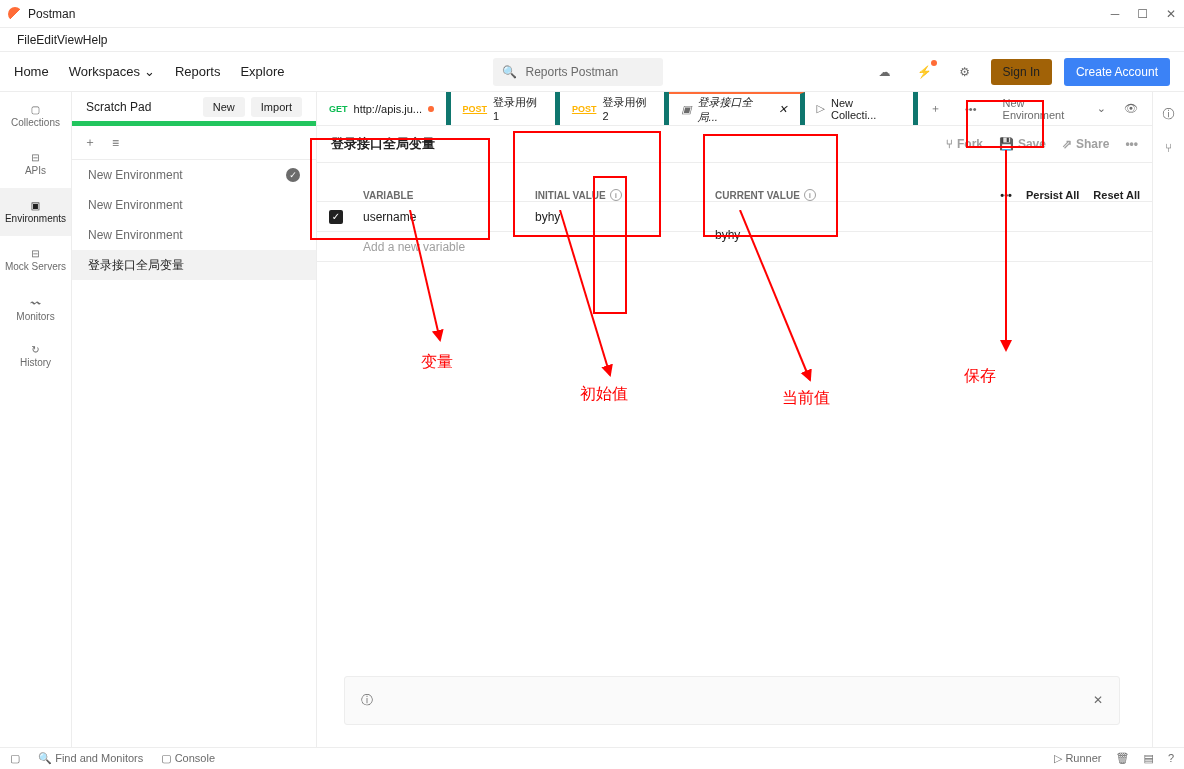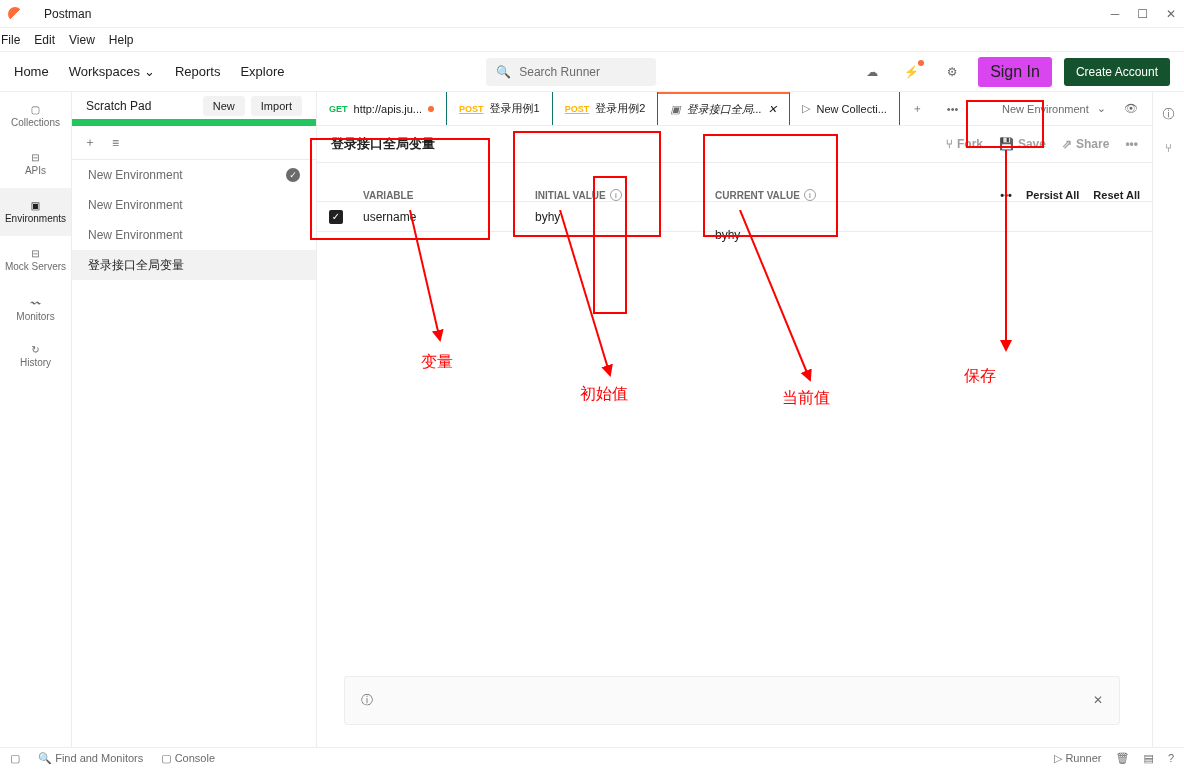--- a/index.html
+++ b/index.html
@@ -1,45 +1,45 @@
 <!DOCTYPE html>
 <html><head>
 <meta charset="utf-8">
 <style>
 * { box-sizing: border-box; margin: 0; padding: 0; font-family: -apple-system, BlinkMacSystemFont, "Segoe UI", sans-serif; }
 body { width: 1184px; height: 769px; background: #fff; font-size: 12px; color: #212121; overflow: hidden; position: relative; }
-.titlebar { height: 28px; display: flex; align-items: center; padding: 0 8px; border-bottom: 1px solid #ededed; gap: 16px; }
+.titlebar { height: 28px; display: flex; align-items: center; padding: 0 8px; border-bottom: 1px solid #ededed; }
 .logo { width: 14px; height: 14px; border-radius: 50%; background: linear-gradient(135deg,#ff6c37 50%, #fff 50%); margin-right: 6px; }
 .winctrl { margin-left: auto; display: flex; gap: 18px; color: #666; }
-.menubar { height: 24px; display: flex; align-items: center; gap: 14px; padding: 0 1px; font-size: 12px; border-bottom: 1px solid #ededed; }
+.menubar { height: 24px; display: flex; align-items: center; padding: 0 17px; font-size: 12px; border-bottom: 1px solid #ededed; }
 .topnav { height: 40px; display: flex; align-items: center; padding: 0 14px; border-bottom: 1px solid #ededed; }
 .topnav .nav { display: flex; gap: 20px; font-size: 13px; font-weight: 500; }
 .topnav .nav .ws { display: flex; align-items: center; gap: 4px; }
 .search { margin: 0 auto; width: 170px; height: 28px; background: #f2f2f2; border-radius: 3px; display: flex; align-items: center; padding: 0 10px; color: #6b6b6b; gap: 8px; }
 .rightnav { display: flex; align-items: center; gap: 12px; }
 .iconbtn { width: 28px; height: 28px; display: flex; align-items: center; justify-content: center; color: #6b6b6b; position: relative; }
 .dot { position: absolute; top: 2px; right: 2px; width: 6px; height: 6px; background: #ff6c37; border-radius: 50%; }
-.signin { padding: 6px 12px; background: #d946ef; border-radius: 3px; font-size: 16px; }
-.create { padding: 7px 12px; background: #14532d; color: #fff; border-radius: 3px; font-size: 12px; font-weight: 500; }
+.signin { padding: 6px 12px; background: #a16207; border-radius: 3px; font-size: 12px; }
+.create { padding: 7px 12px; background: #3b82f6; color: #fff; border-radius: 3px; font-size: 12px; font-weight: 500; }
 .shell { display: flex; height: calc(100% - 112px); }
 .leftrail { width: 72px; border-right: 1px solid #ededed; display: flex; flex-direction: column; }
 .railitem { height: 48px; display: flex; flex-direction: column; align-items: center; justify-content: center; gap: 2px; font-size: 10px; color: #6b6b6b; }
 .railitem.active { background: #f2f2f2; color: #212121; }
 .sidebar { width: 245px; border-right: 1px solid #ededed; display: flex; flex-direction: column; }
-.sbhead { height: 34px; display: flex; align-items: center; padding: 0 14px; font-size: 12px; font-weight: 500; border-bottom: 7px solid #22c55e; }
+.sbhead { height: 34px; display: flex; align-items: center; padding: 0 14px; font-size: 12px; font-weight: 500; border-bottom: 5px solid #22c55e; }
 .sbhead .btns { margin-left: auto; display: flex; gap: 6px; }
 .pill { padding: 4px 10px; background: #f2f2f2; border-radius: 3px; font-size: 11px; }
 .sbtools { height: 34px; display: flex; align-items: center; padding: 0 12px; gap: 16px; color: #6b6b6b; border-bottom: 1px solid #ededed; }
 .sbglobals { padding: 10px 16px; font-size: 12px; color: #6b6b6b; }
 .sbitem { height: 30px; display: flex; align-items: center; padding: 0 16px; font-size: 12px; color: #6b6b6b; }
 .sbitem.sel { background: #f2f2f2; font-weight: 500; color: #212121; }
 .checkmark { margin-left: auto; width: 14px; height: 14px; border-radius: 50%; background: #6b6b6b; color: #fff; font-size: 9px; display: flex; align-items: center; justify-content: center; }
 .main { flex: 1; display: flex; flex-direction: column; }
 .tabrow { height: 34px; display: flex; align-items: stretch; border-bottom: 1px solid #ededed; font-size: 11px; }
-.tab { display: flex; align-items: center; padding: 0 12px; gap: 6px; border-right: 1px solid #0f766e; cursor: pointer; min-width: 0; }
+.tab { display: flex; align-items: center; padding: 0 12px; gap: 6px; border-right: 5px solid #0f766e; cursor: pointer; min-width: 0; }
 .tab .method { font-size: 9px; font-weight: 600; }
 .tab .get { color: #0cbb52; }
 .tab .post { color: #ffb400; text-decoration: underline; }
 .tab .tabicon { color: #6b6b6b; }
 .tab.active { border-top: 2px solid #ff6c37; font-style: italic; }
 .tabplus { padding: 0 12px; display: flex; align-items: center; color: #6b6b6b; }
 .envsel { margin-left: auto; display: flex; align-items: center; padding: 0 14px; gap: 8px; color: #6b6b6b; }
 .statusdot { width: 6px; height: 6px; border-radius: 50%; background: #ff6c37; }
 .envtitle { height: 36px; display: flex; align-items: center; padding: 0 14px; font-size: 13px; font-weight: 600; }
 .envactions { margin-left: auto; display: flex; gap: 16px; color: #a0a0a0; font-size: 12px; align-items: center; }
@@ -90,21 +90,21 @@
     <span>Home</span>
     <span class="ws">
         <span>Workspaces</span>
         <span>⌄</span>
       </span>
     <span>Reports</span>
     <span>Explore</span>
   </div>
   <div class="search">
     <span>🔍</span>
-    <span>Search Runner</span>
+    <span>Reports Postman</span>
   </div>
   <div class="rightnav">
     <div class="iconbtn">☁</div>
     <div class="iconbtn">⚡<div class="dot"></div></div>
     <div class="iconbtn">⚙</div>
     <div class="signin">Sign In</div>
     <div class="create">Create Account</div>
   </div>
 </div>
 
@@ -225,20 +225,24 @@
       </div>
     </div>
 
     <div class="varrow">
       <div class="colcheck">
           <div class="chk">✓</div>
         </div>
       <div class="colvar">username</div>
       <div class="colinit">byhy</div>
       <div class="colcur">byhy</div>
+    </div>
+    <div class="varrow">
+      <div class="colcheck"></div>
+      <div class="colvar placeholder">Add a new variable</div>
     </div>
   </div>
 
   <div class="rightstrip">
     <span>ⓘ</span>
     <span>⑂</span>
   </div>
 </div>
 
 <div class="info">

